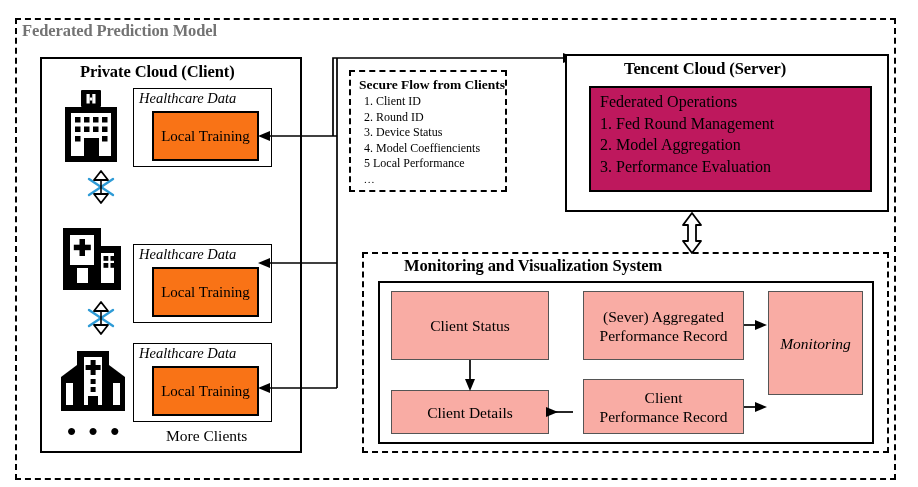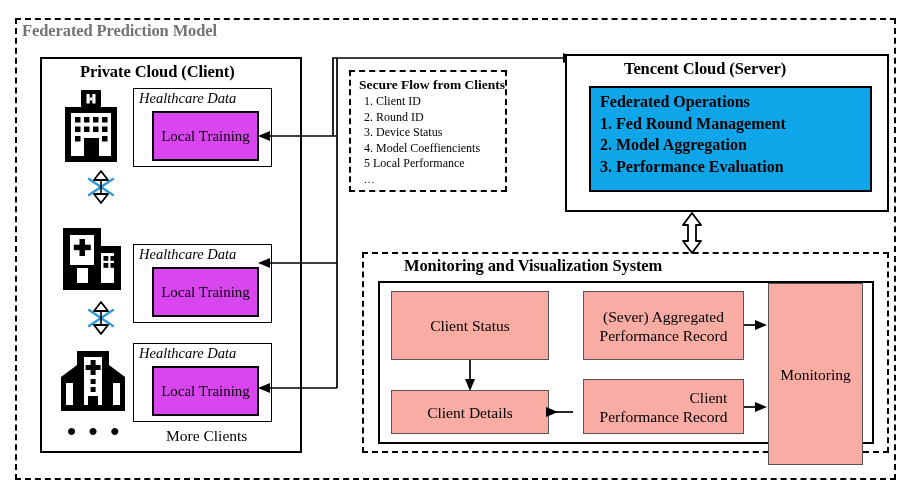--- a/index.html
+++ b/index.html
@@ -52,21 +52,21 @@
     background: #ffffff;
   }
   .hc-label {
     font-size: 14.5px;
     color: #000;
     white-space: nowrap;
     font-style: italic;
   }
   .local-train {
     border: 2px solid #000;
-    background: #d946ef;
+    background: #f97316;
     display: flex;
     align-items: center;
     justify-content: center;
     font-size: 15px;
     color: #000;
     white-space: nowrap;
   }
 
   
   .secure-box {
@@ -92,23 +92,22 @@
     font-size: 11px;
     color: #000;
     padding-left: 5px;
     line-height: 14px;
     letter-spacing: 1px;
   }
 
   
   .fedops {
     border: 2px solid #000;
-    background: #0ea5e9;
+    background: #be185d;
     padding: 3px 9px 5px 9px;
-    font-weight: bold;
   }
   .fedops-line {
     font-size: 16px;
     color: #000;
     white-space: nowrap;
     line-height: 21.5px;
   }
 
   
   .mon-inner {
@@ -315,25 +314,25 @@
 
   <div class="abs mon-inner" style="left:378px; top:281px; width:496px; height:163px;"></div>
 
   <div class="abs pink-box" style="left:391px; top:291px; width:158px; height:69px;">Client Status</div>
 
   <div class="abs pink-box" style="left:583px; top:291px; width:161px; height:69px;">
     <span style="white-space:pre-line;">(Sever) Aggregated
 Performance Record</span>
   </div>
 
-  <div class="abs pink-box" style="left:768px; top:283px; width:95px; height:182px;">Monitoring</div>
+  <div class="abs pink-box" style="left:768px; top:291px; width:95px; height:104px;font-style:italic;">Monitoring</div>
 
   <div class="abs pink-box" style="left:391px; top:390px; width:158px; height:44px;">Client Details</div>
 
-  <div class="abs pink-box" style="left:583px; top:379px; width:161px; height:55px;text-align:right;">
+  <div class="abs pink-box" style="left:583px; top:379px; width:161px; height:55px;">
     <span style="white-space:pre-line;">Client
 Performance Record</span>
   </div>
 
   <svg class="conn" style="left:0; top:0; width:918px; height:487px;" viewBox="0 0 918 487">
     <g stroke="#000" stroke-width="1.7" fill="none">
 
       <path d="M470 360 V382"></path>
 
       <path d="M549 412 H573"></path>

